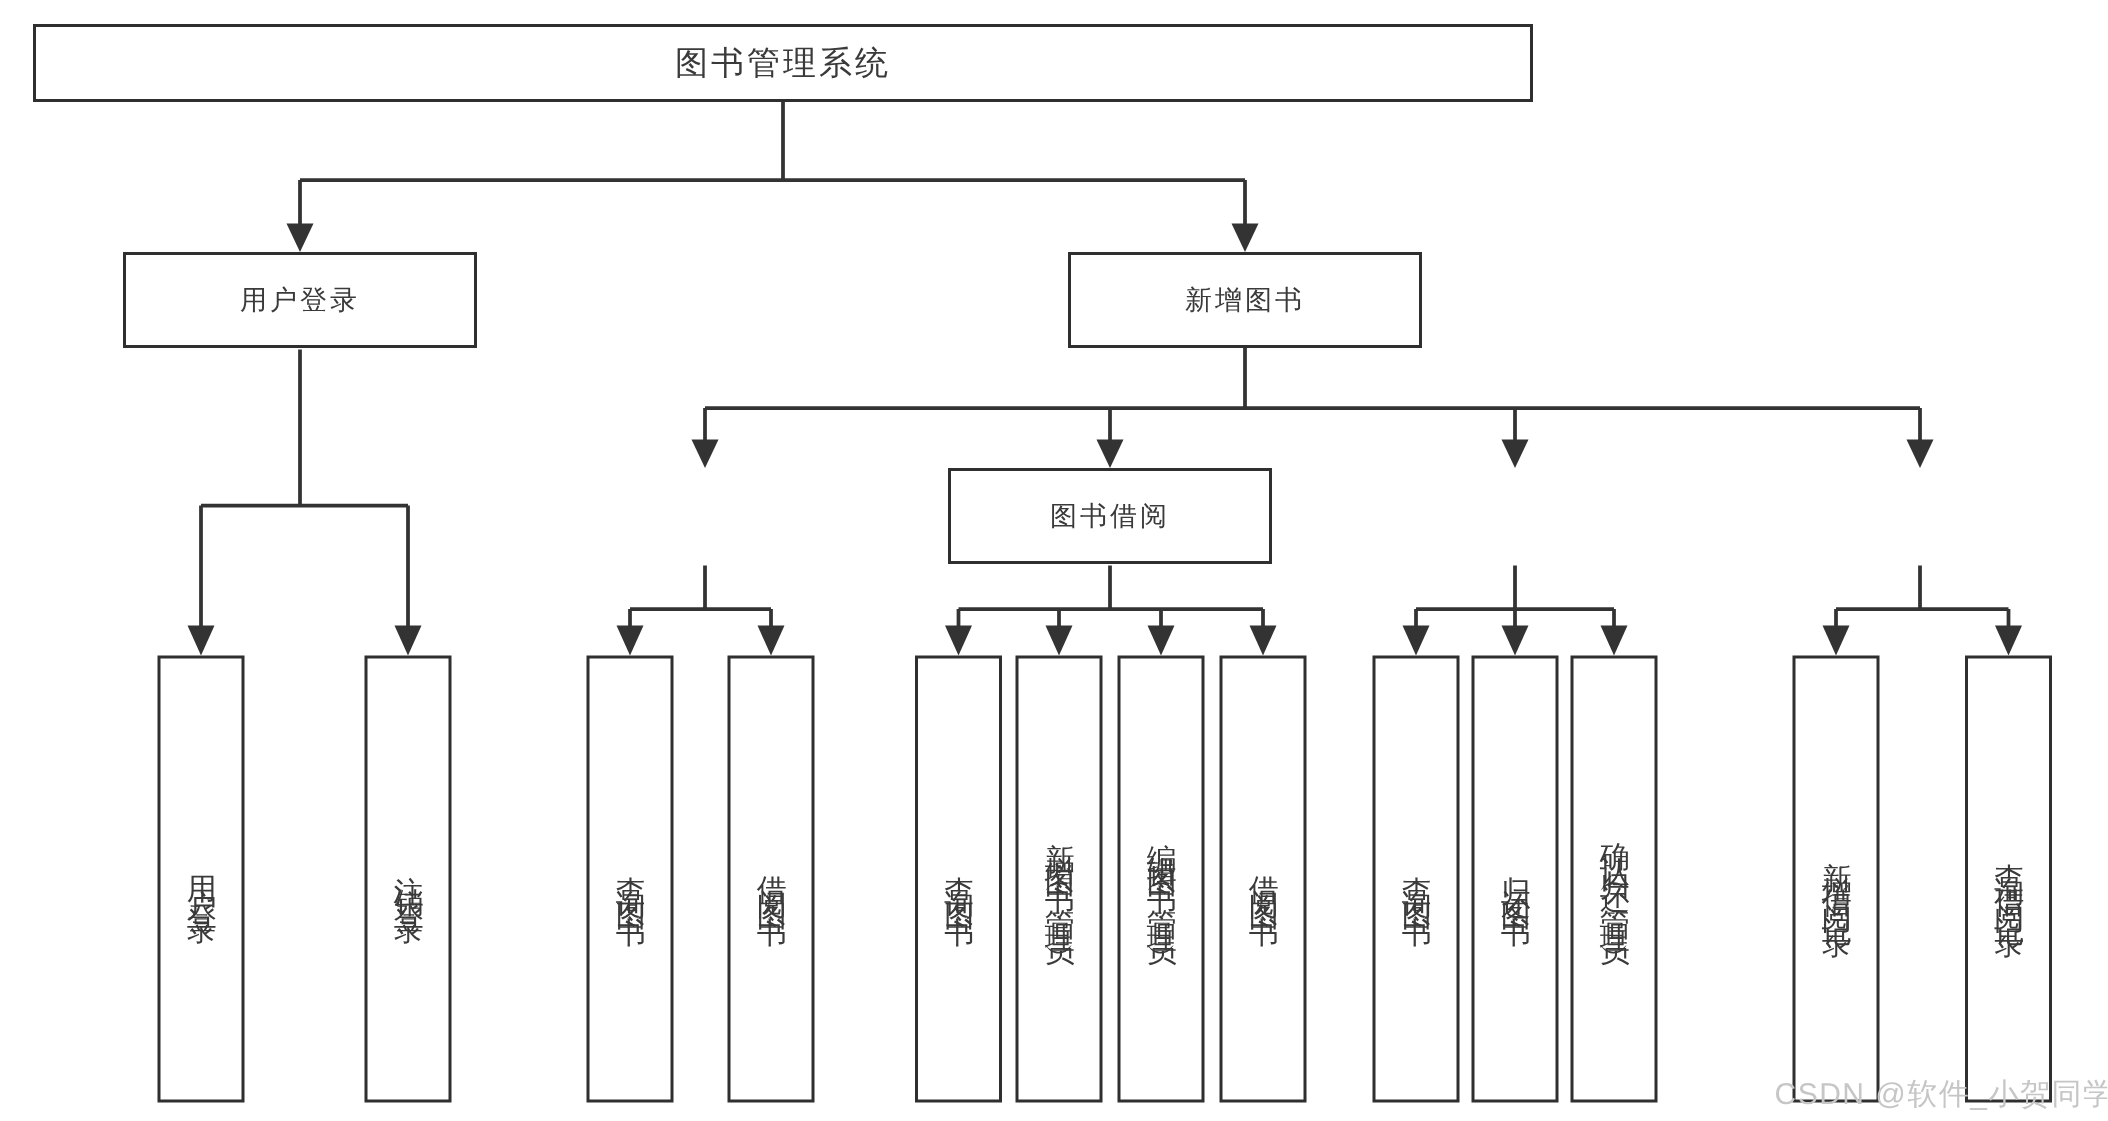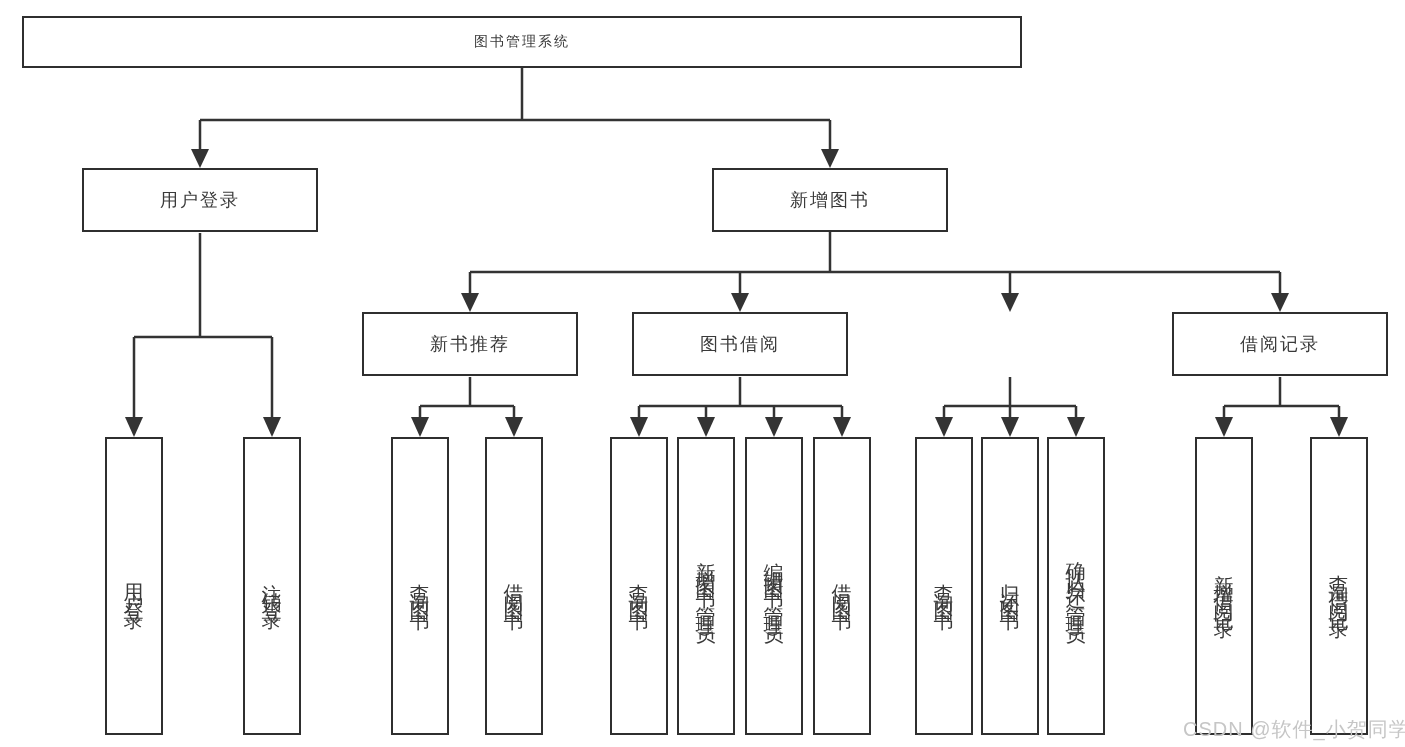--- a/index.html
+++ b/index.html
@@ -31,21 +31,21 @@
     justify-content: center;
     color: #3a3a3a;
     z-index: 2;
   }
   .node.hbox {
     font-size: 18px;
     letter-spacing: 2px;
   }
   .node.root {
     left: 22px; top: 16px; width: 1000px; height: 52px;
-    font-size: 14px;
+    font-size: 22px;
   }
   .node.l2, .node.l3 {
     height: 64px;
   }
   .node.vbox {
     top: 437px;
     width: 58px;
     height: 298px;
   }
   .vtext {
@@ -141,29 +141,23 @@
     <span>图书管理系统</span>
   </div>
 
   <div class="node l2 hbox" id="n-user-login">
     <span>用户登录</span>
   </div>
   <div class="node l2 hbox" id="n-book-mgmt">
     <span>新增图书</span>
   </div>
 
-  <div class="node l3 hbox" id="n-newbook">
-    <span>新书推荐</span>
-  </div>
   <div class="node l3 hbox" id="n-borrowing">
     <span>图书借阅</span>
   </div>
-  <div class="node l3 hbox" id="n-records">
-    <span>借阅记录</span>
-  </div>
 
   <div class="node vbox" id="lf-login">
     <span class="vtext">用户登录</span>
   </div>
   <div class="node vbox" id="lf-logout">
     <span class="vtext">注销登录</span>
   </div>
 
   <div class="node vbox" id="lf-nb-query">
     <span class="vtext">查询图书</span>

